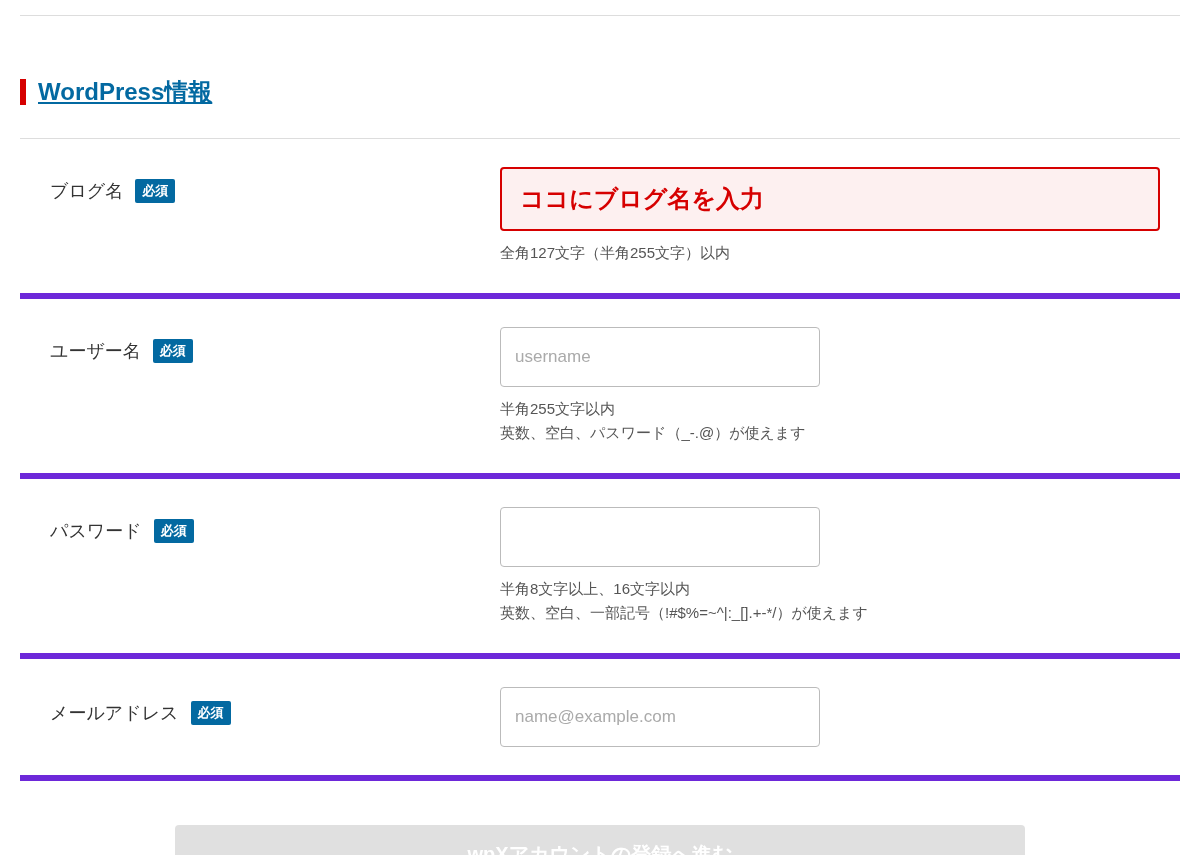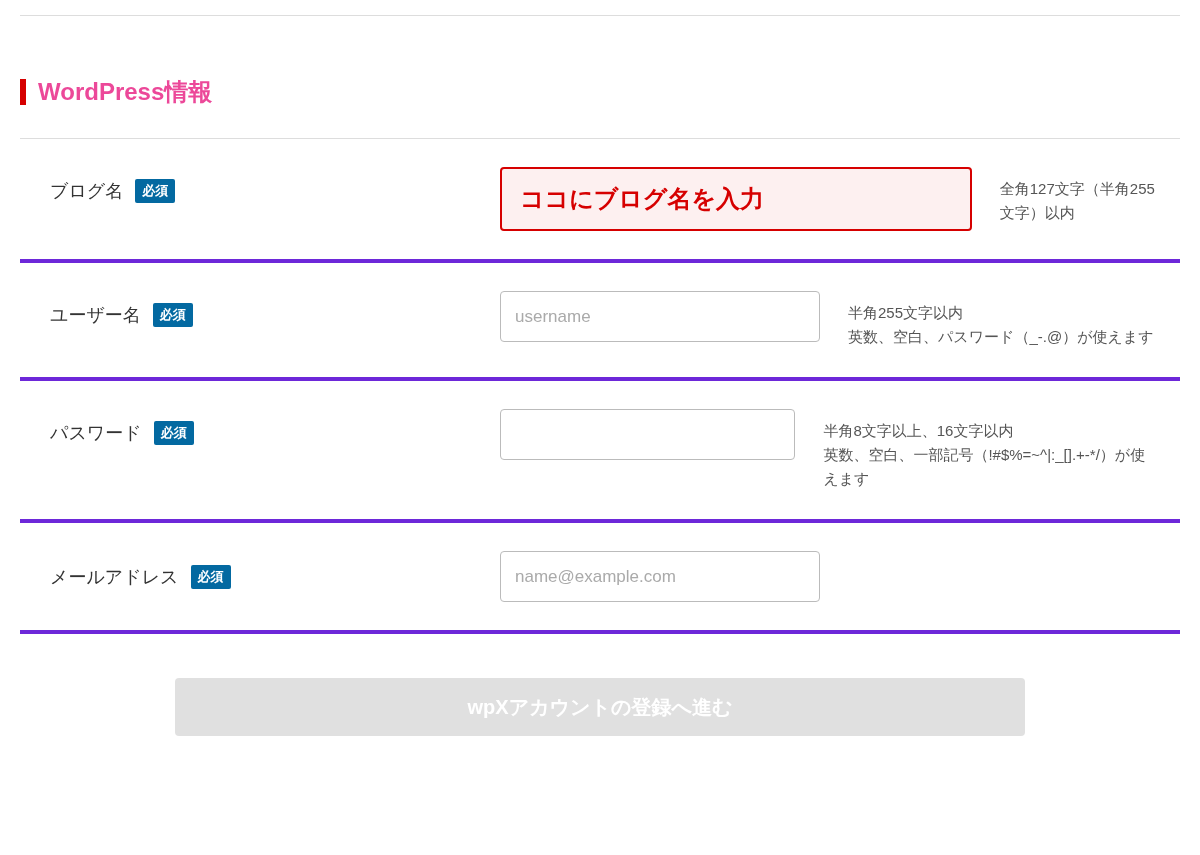--- a/index.html
+++ b/index.html
@@ -27,29 +27,30 @@
     }
     .section-header-bar {
       width: 6px;
       height: 26px;
       background: #d60000;
       margin-right: 12px;
     }
     .section-header-title {
       font-size: 24px;
       font-weight: bold;
-      color: #ec4899;
+      color: #0369a1;
+      text-decoration: underline;
     }
     .form-container {
       border-top: 1px solid #ddd;
     }
     .form-row {
       display: flex;
       align-items: flex-start;
-      border-bottom: 4px solid #6d28d9;
+      border-bottom: 6px solid #6d28d9;
       padding: 28px 0;
     }
     .form-label-col {
       width: 480px;
       display: flex;
       align-items: center;
       padding-left: 30px;
       padding-top: 12px;
     }
     .form-label {
@@ -62,51 +63,50 @@
       color: #fff;
       font-size: 13px;
       font-weight: bold;
       padding: 3px 7px;
       margin-left: 12px;
       border-radius: 2px;
     }
     .form-input-col {
       flex: 1;
       display: flex;
-      flex-direction: row;
+      flex-direction: column;
       padding-right: 20px;
     }
     .highlight-box {
       border: 2px solid #d60000;
       background: #fdf0f0;
       border-radius: 4px;
       padding: 14px 18px;
       font-size: 24px;
       font-weight: bold;
       color: #d60000;
       width: 100%;
     }
     .text-input {
       width: 320px;
-      height: 51px;
+      height: 60px;
       border: 1px solid #bbb;
       border-radius: 4px;
       padding: 0 14px;
       font-size: 17px;
       color: #333;
     }
     .text-input::placeholder {
       color: #aaa;
     }
     .help-text {
       font-size: 15px;
       color: #555;
       margin-top: 10px;
       line-height: 1.6;
-      margin-left: 28px;
     }
     .submit-area {
       margin-top: 44px;
       display: flex;
       flex-direction: column;
       align-items: center;
     }
     .submit-button {
       width: 850px;
       height: 58px;

